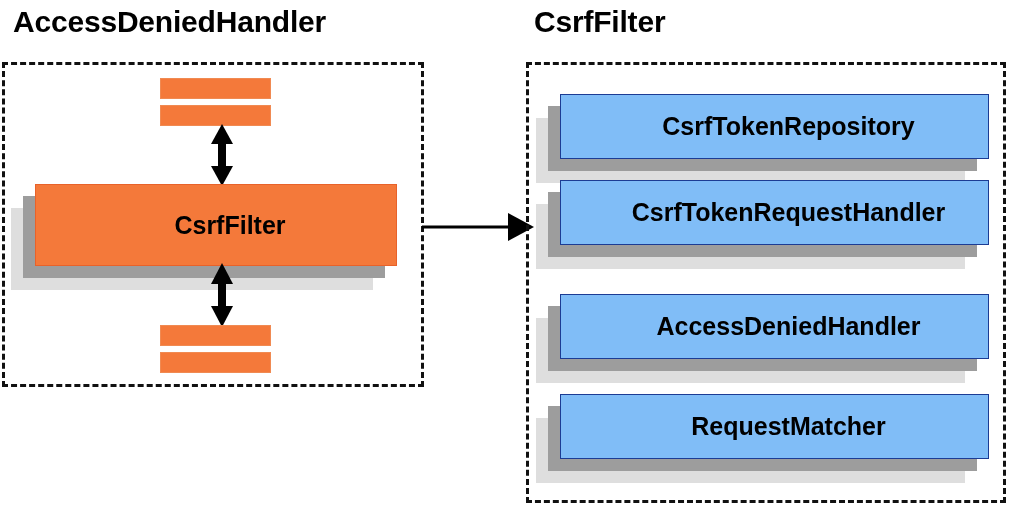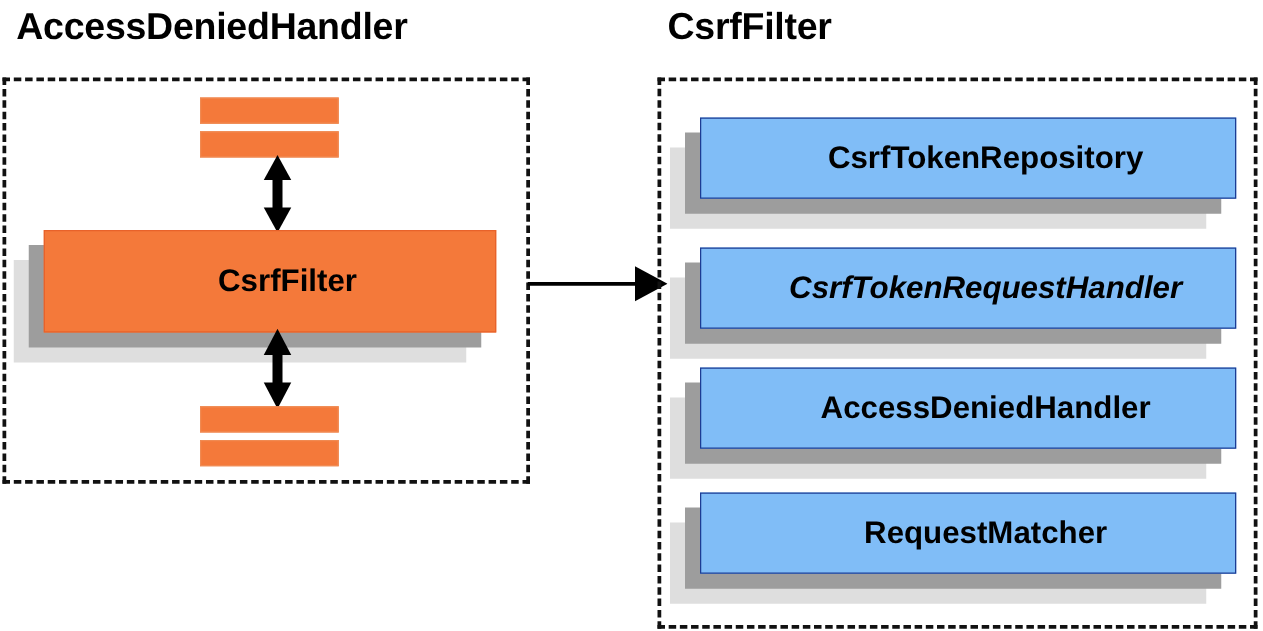--- a/index.html
+++ b/index.html
@@ -121,21 +121,21 @@
     position: absolute;
     left: 422px;
     top: 212px;
     width: 112px;
     height: 30px;
   }
 
   
   .blue-row { left: 560px; width: 429px; height: 65px; }
   #box-blue-0 { top: 94px; }
-  #box-blue-1 { top: 198px; font-style: italic; }
+  #box-blue-1 { top: 180px; }
   #box-blue-2 { top: 294px; border-radius: 29px; }
   #box-blue-3 { top: 394px; border-radius: 21px; }
 </style>
 </head>
 <body>
 
 <div class="panel-title" id="title-left">AccessDeniedHandler</div>
 
 <div class="dashed-panel" id="panel-left"></div>
 

